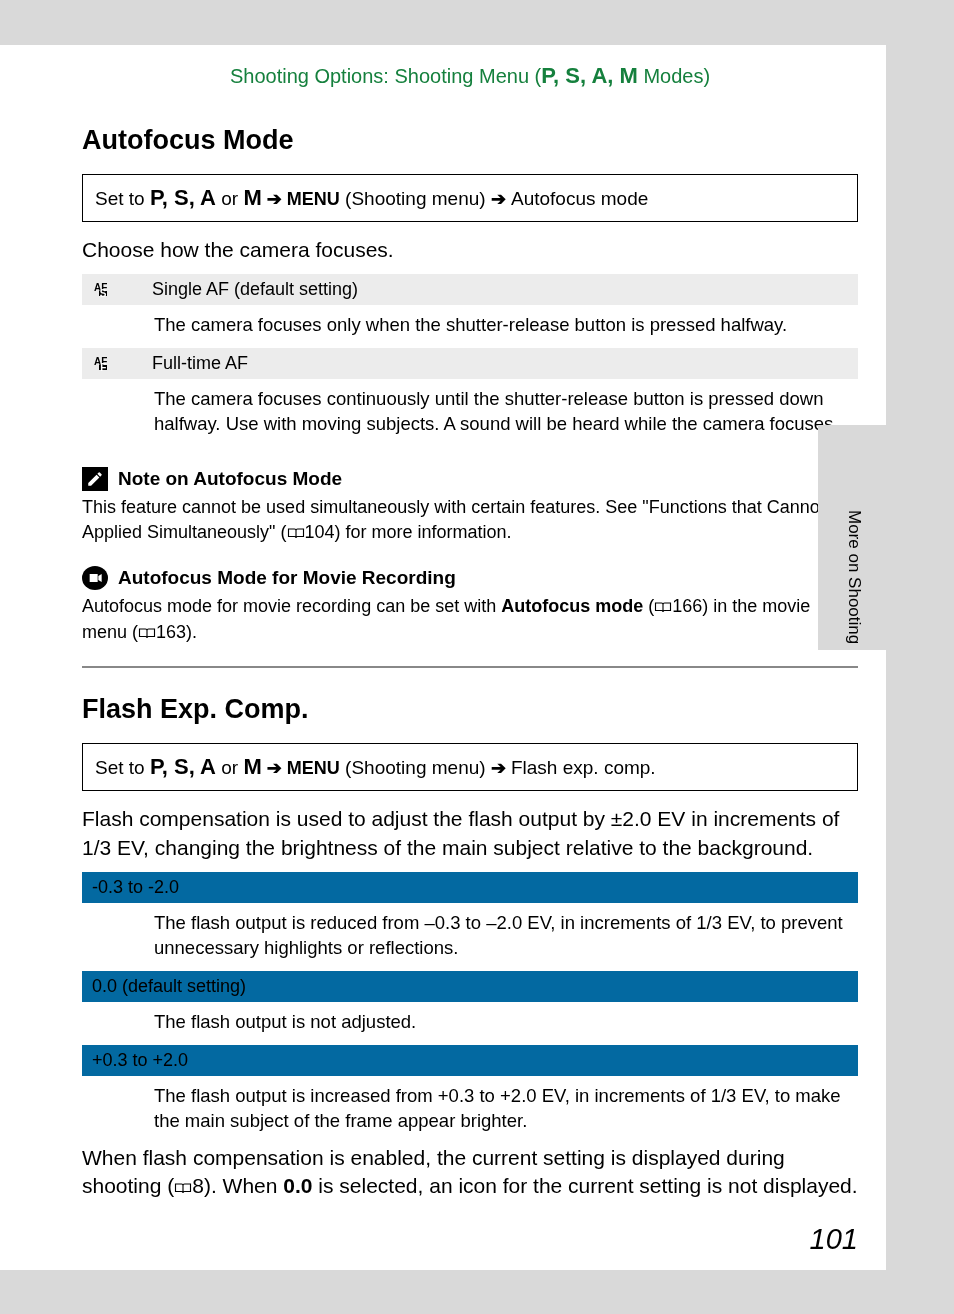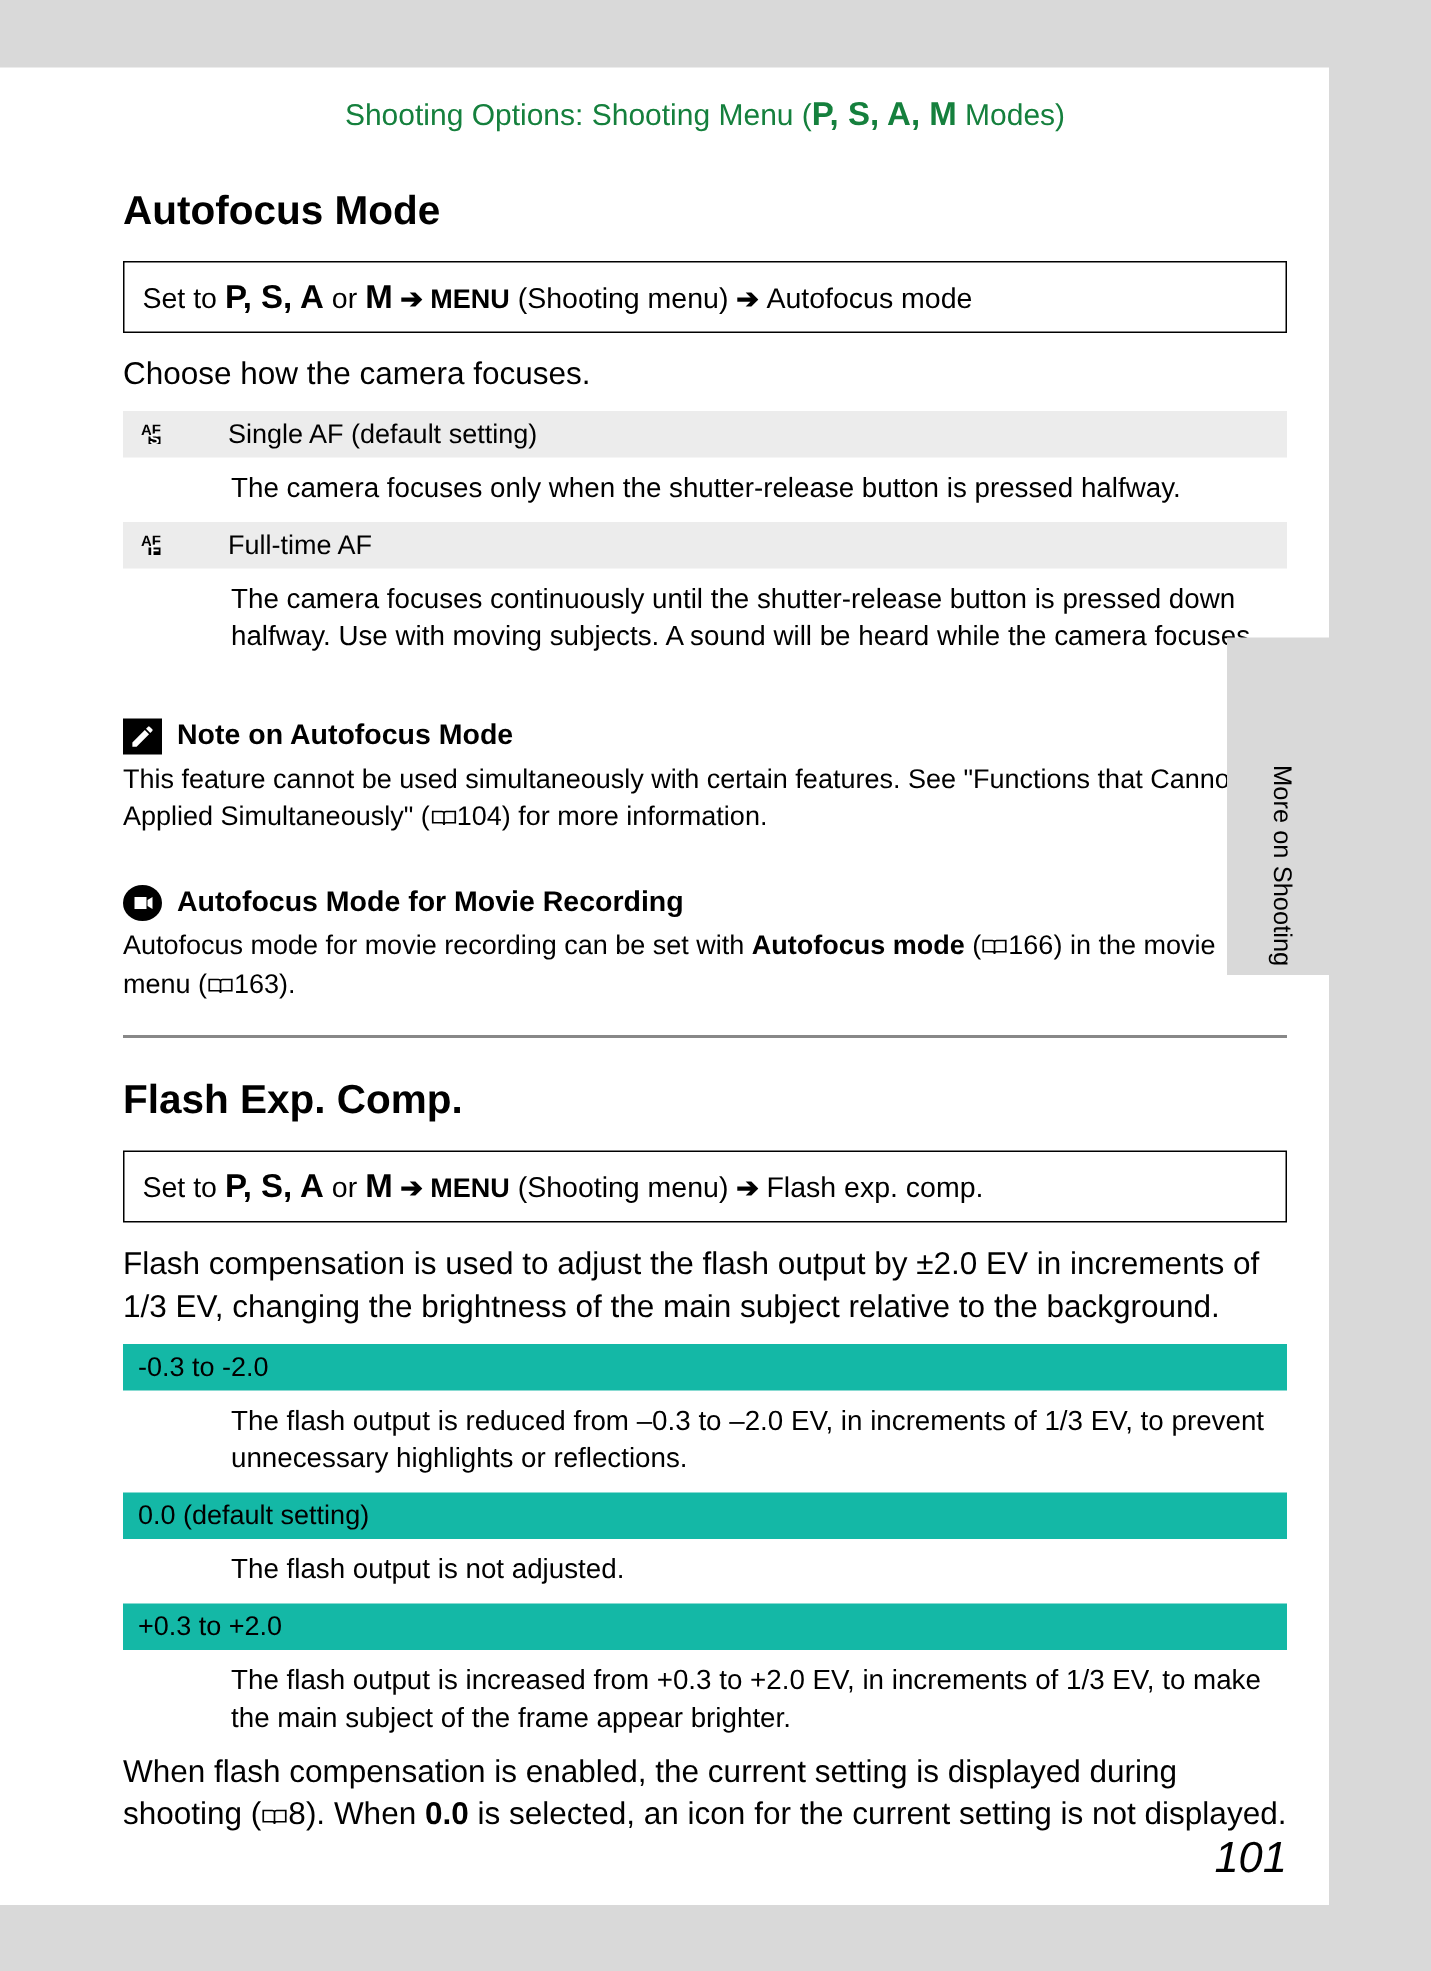--- a/index.html
+++ b/index.html
@@ -90,21 +90,21 @@
     font-size:10px;
     text-align:right;
     vertical-align:middle;
   }
   .af-icon .bot{
     background:#000;color:#fff;
     display:inline-block;
     padding:0 1px;
     font-size:10px;
   }
-  .note-block{margin-top:32px;}
+  .note-block{margin-top:20px;}
   .note-title{
     display:flex;
     align-items:center;
     gap:10px;
     font-size:19px;
     font-weight:bold;
     margin-bottom:4px;
   }
   .pencil-icon{
     display:inline-flex;
@@ -129,21 +129,21 @@
     display:inline-block;
     vertical-align:-2px;
   }
   .book-icon svg{width:18px;height:13px;}
   .hr{
     border:none;
     border-top:2px solid #888;
     margin:10px 0 26px 0;
   }
   .flash-head{
-    background:#14b8a6;
+    background:#0369a1;
     padding:5px 8px 5px 10px;
     font-size:18px;
   }
   .flash-body{
     padding:8px 10px 10px 72px;
     font-size:18.5px;
     line-height:1.35;
   }
   .side-tab{
     position:absolute;

